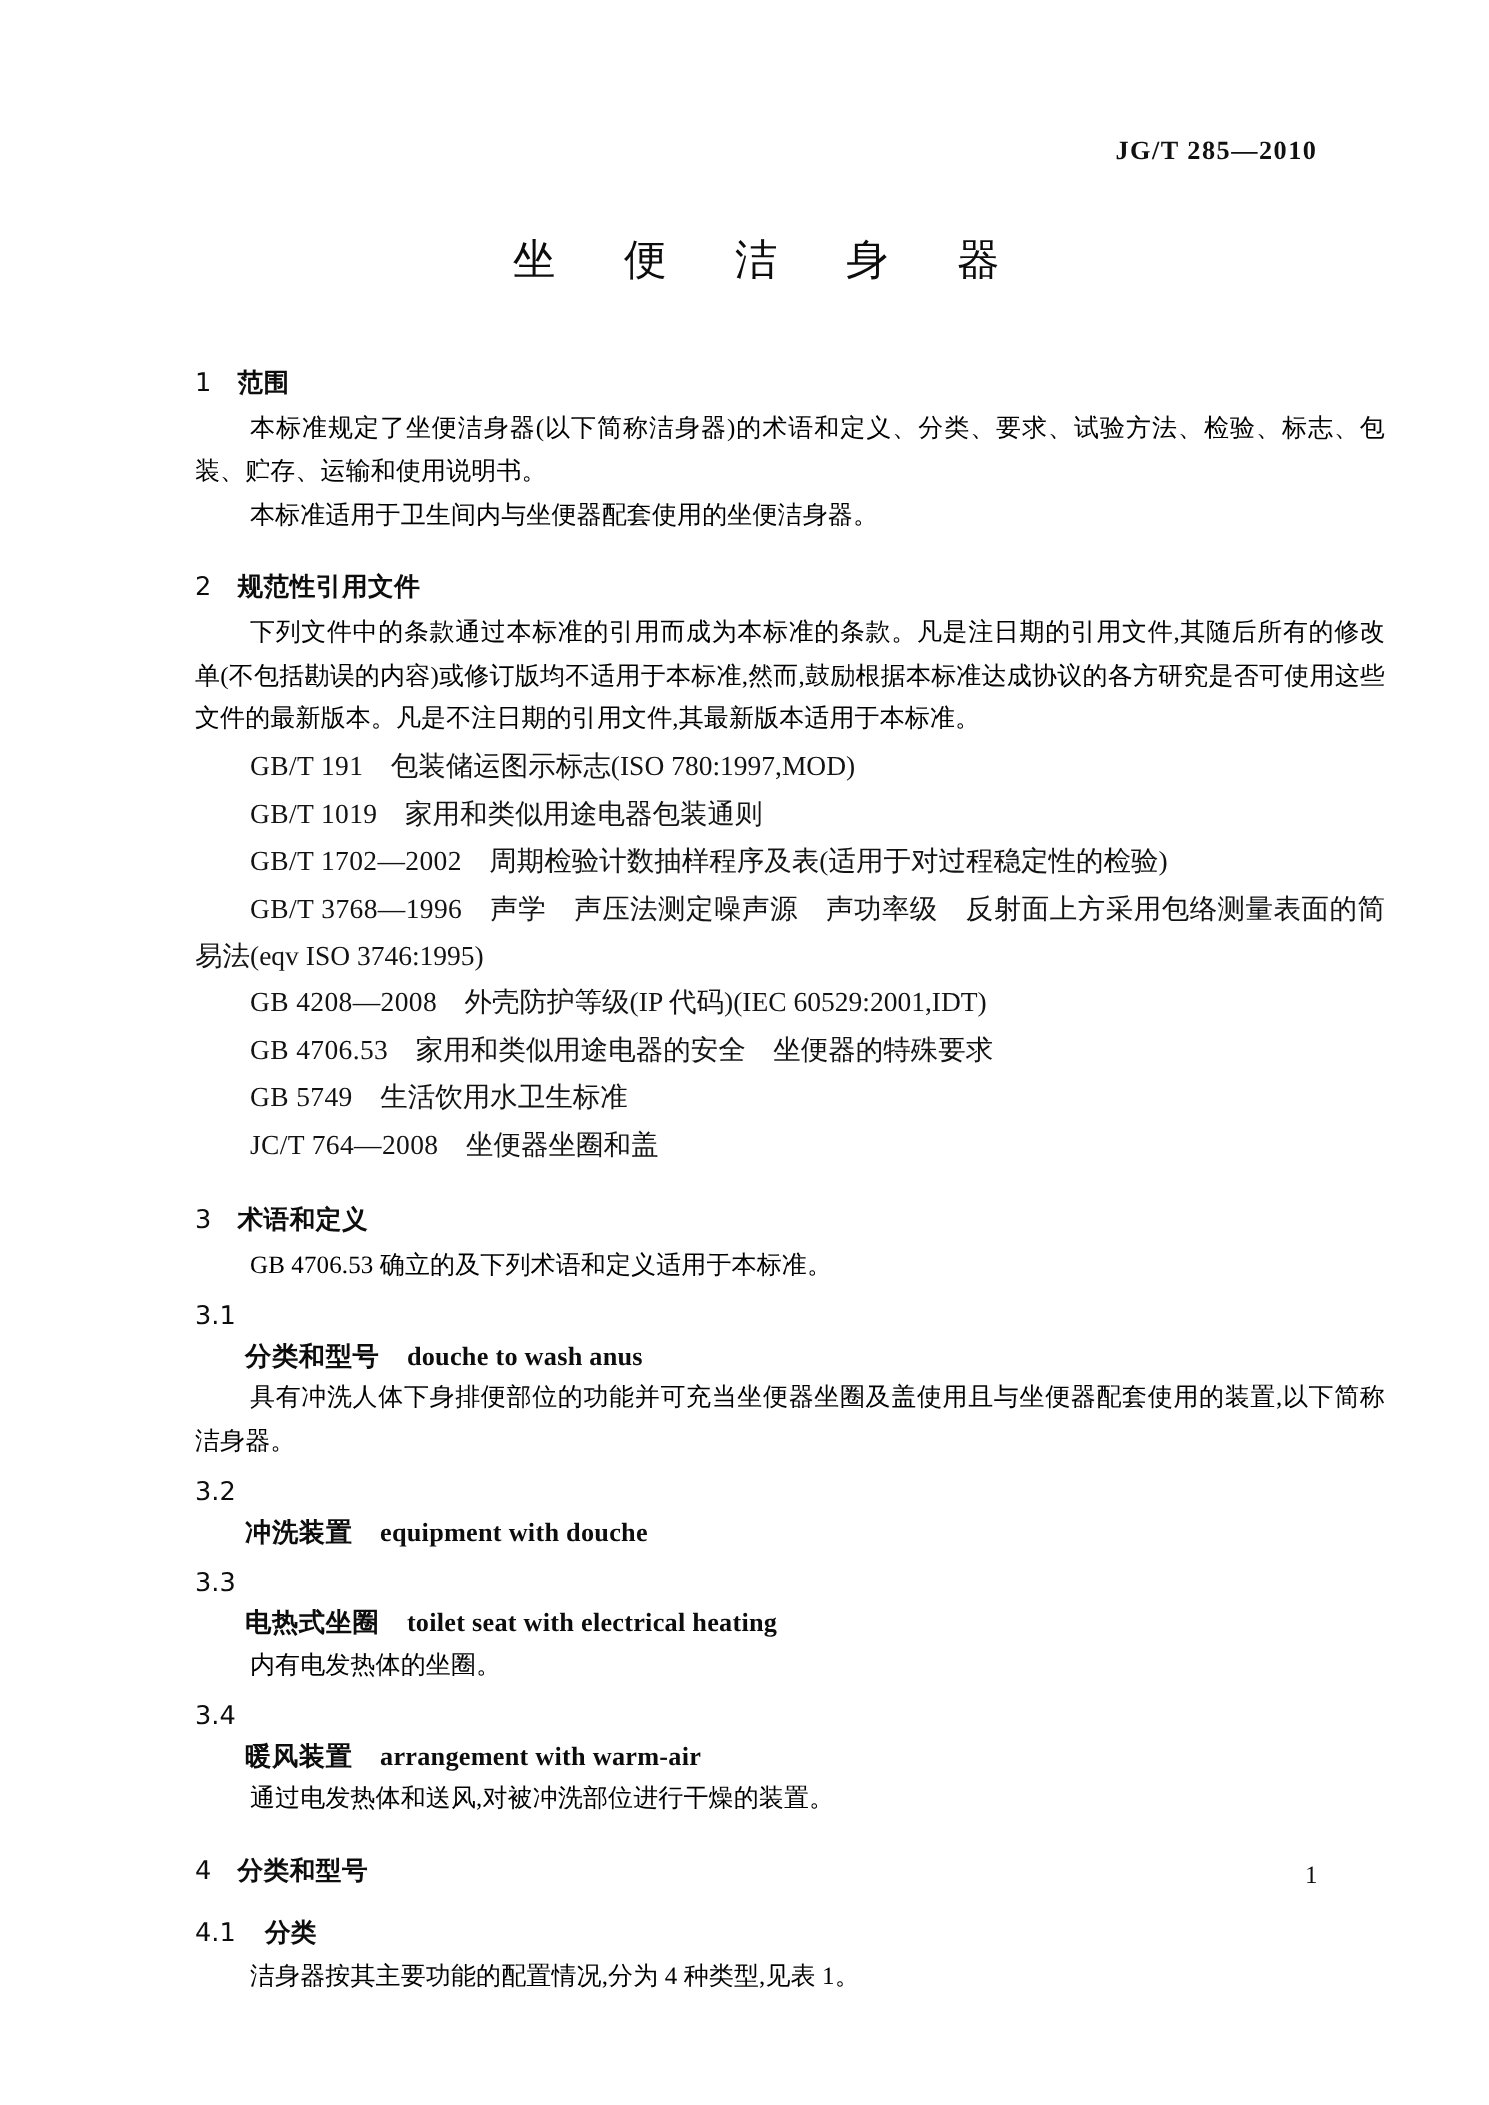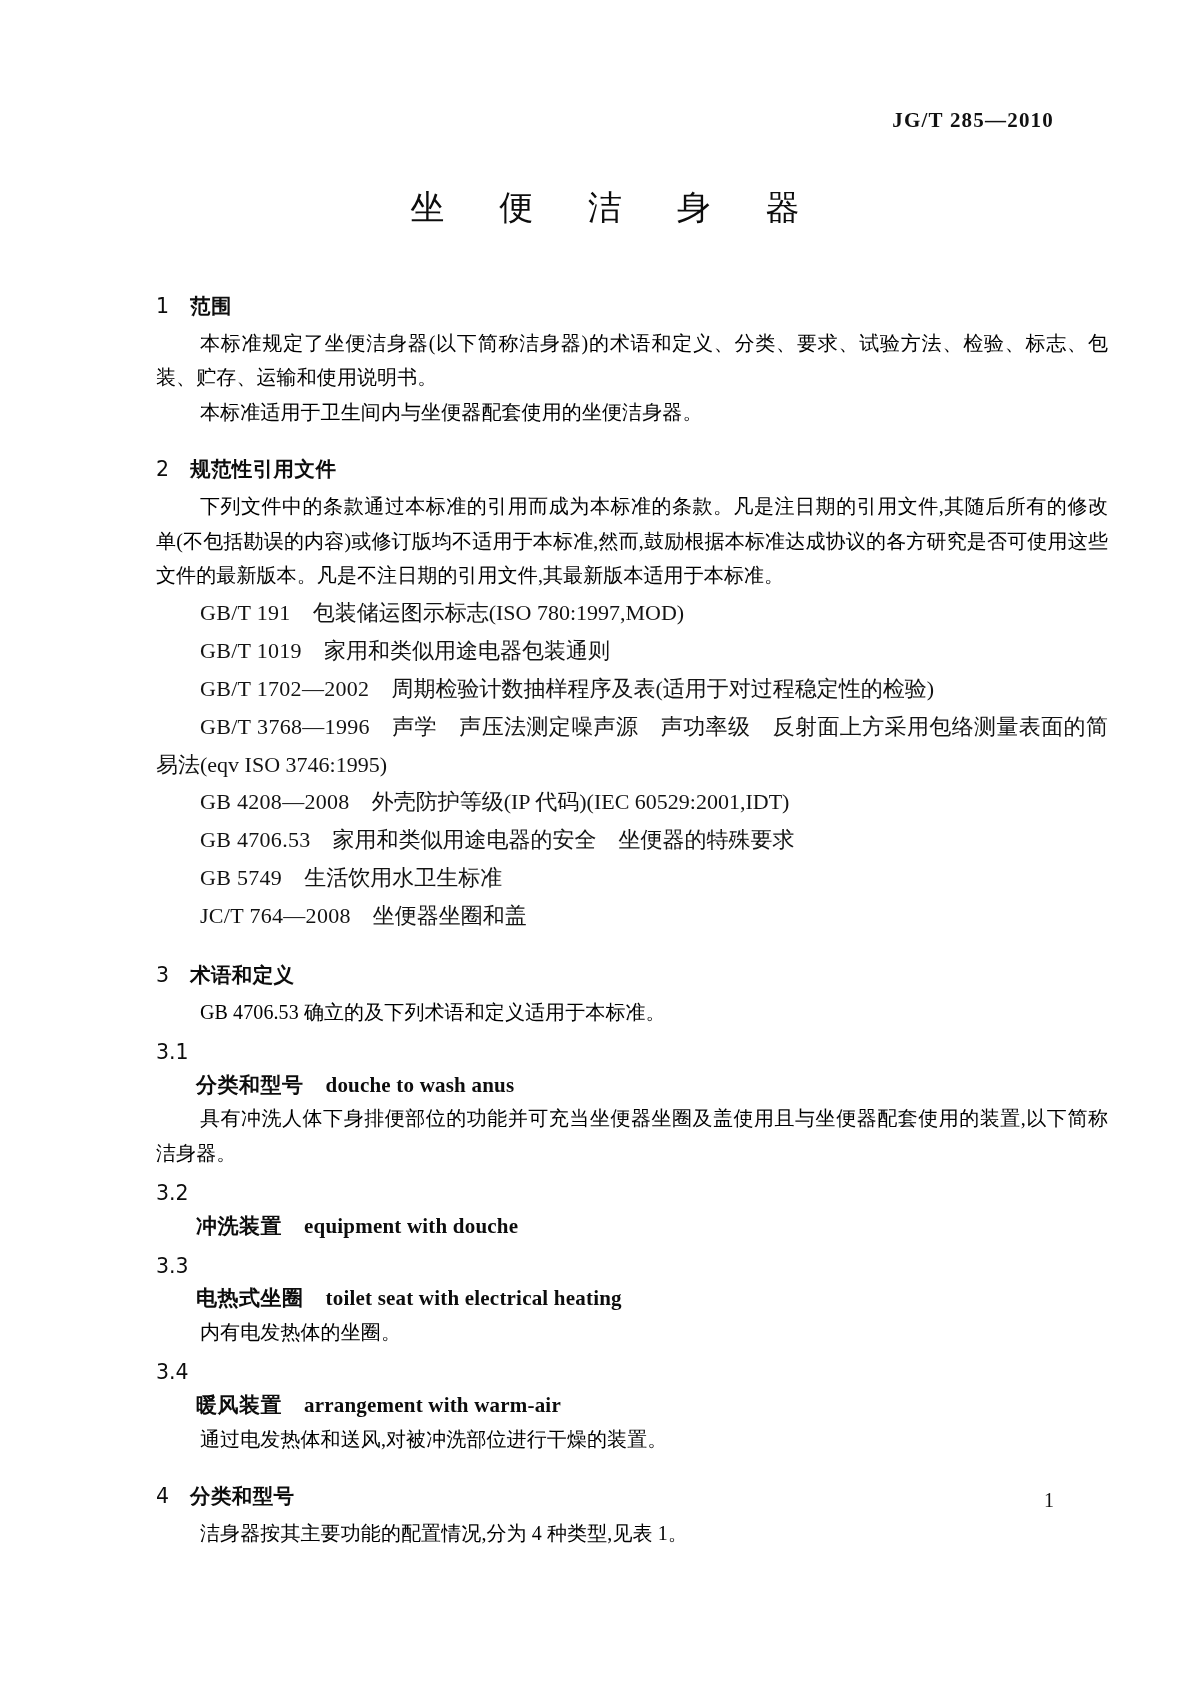--- a/index.html
+++ b/index.html
@@ -225,19 +225,22 @@
     <div class="term-num">3.4</div>
     <div class="term-line">
       <span class="zh">暖风装置</span><span class="en">arrangement with warm-air</span>
     </div>
     <p class="body">通过电发热体和送风,对被冲洗部位进行干燥的装置。</p>
 
     <div class="clause-h1">
       <span class="num">4</span><span>分类和型号</span>
     </div>
 
+    <div class="clause-h2">
+      <span class="num">4.1</span><span>分类</span>
+    </div>
     <p class="body">洁身器按其主要功能的配置情况,分为 4 种类型,见表 1。</p>
 
   </div>
 
   <div class="page-number">1</div>
 
 </div>
 
 </body></html>

